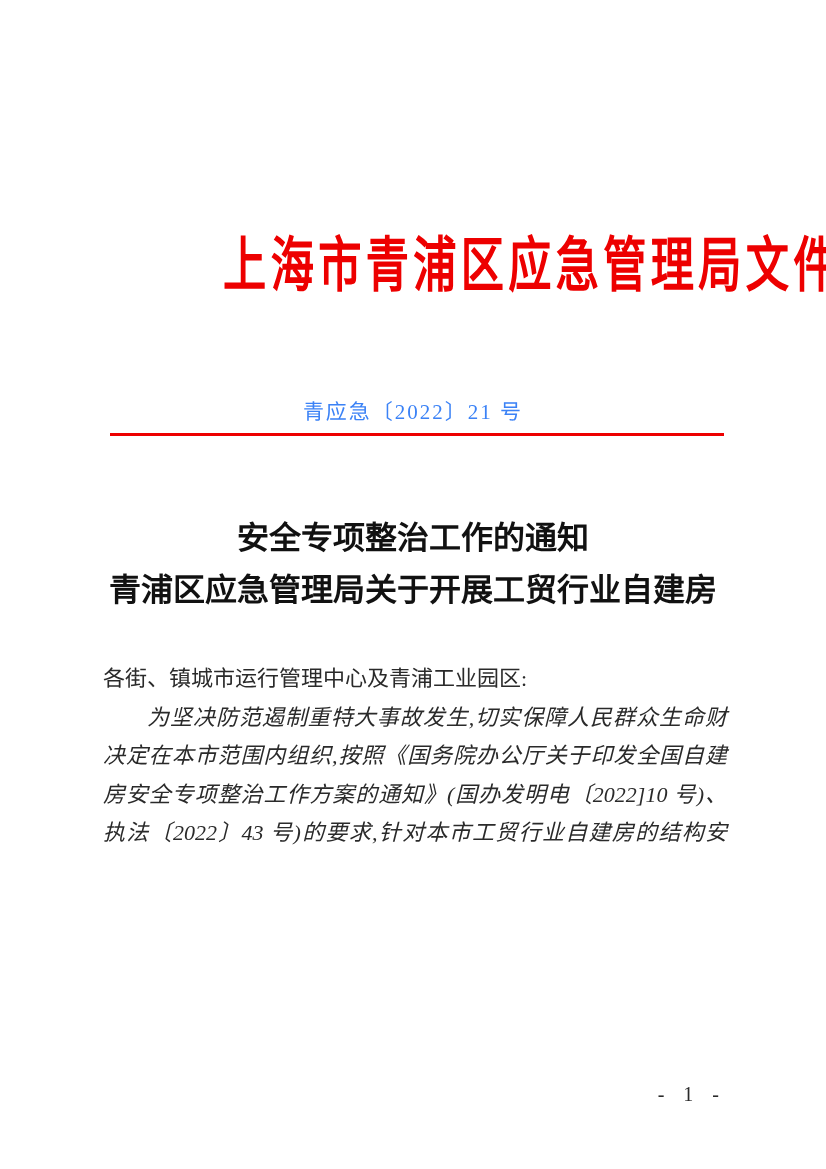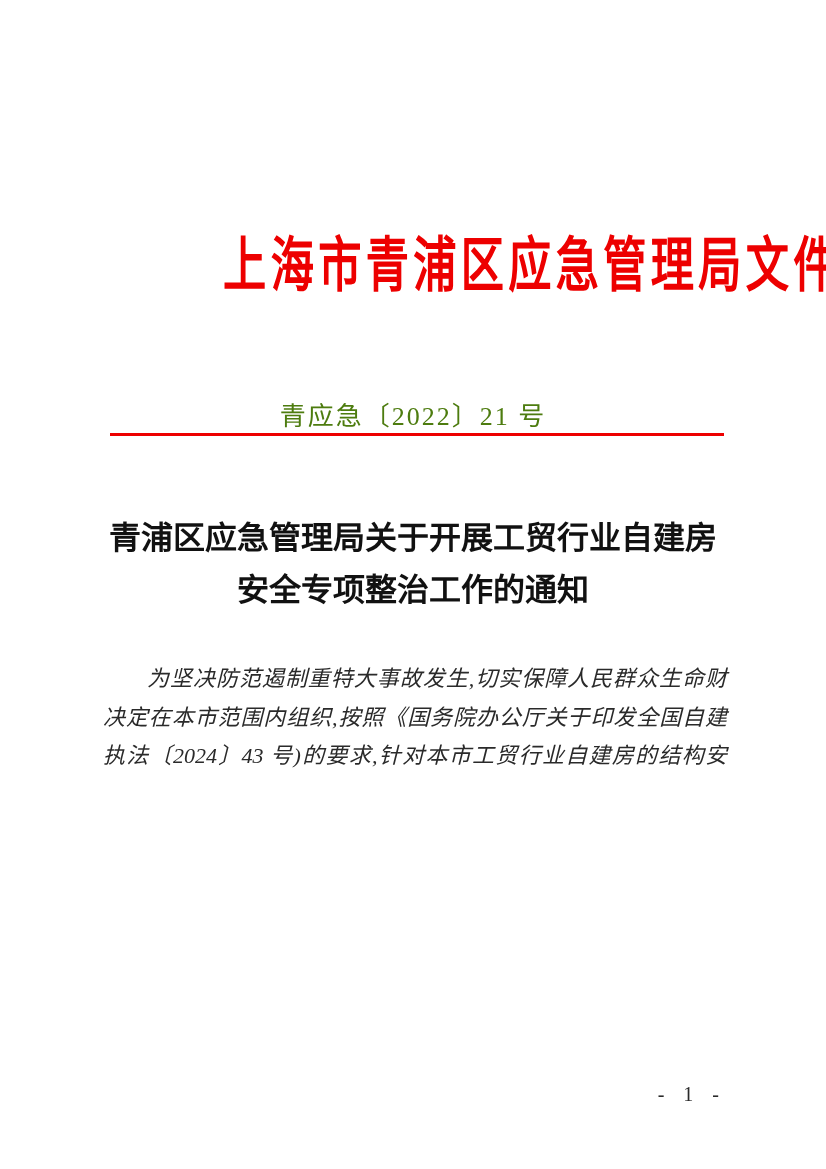--- a/index.html
+++ b/index.html
@@ -38,23 +38,23 @@
     transform-origin: center center;
   }
 
   
   .doc-number {
     position: absolute;
     top: 395px;
     left: 103px;
     width: 620px;
     text-align: center;
-    font-size: 26px;
+    font-size: 21px;
     letter-spacing: 2px;
-    color: #4d7c0f;
+    color: #3b82f6;
   }
 
   
   .red-rule {
     position: absolute;
     top: 433px;
     left: 110px;
     width: 614px;
     height: 3px;
     background: #ed0000;
@@ -113,25 +113,27 @@
 
   <div class="red-header">
     <span class="stretch">上海市青浦区应急管理局文件</span>
   </div>
 
   <div class="doc-number">青应急〔2022〕21 号</div>
 
   <div class="red-rule"></div>
 
   <div class="doc-title">
+    <div>安全专项整治工作的通知</div>
     <div>青浦区应急管理局关于开展工贸行业自建房</div>
-    <div>安全专项整治工作的通知</div>
   </div>
 
   <div class="doc-body">
+    <div class="salutation">各街、镇城市运行管理中心及青浦工业园区:</div>
     <div class="jline indent">为坚决防范遏制重特大事故发生,切实保障人民群众生命财</div>
     <div class="jline">决定在本市范围内组织,按照《国务院办公厅关于印发全国自建</div>
-    <div class="jline">执法〔2024〕43 号)的要求,针对本市工贸行业自建房的结构安</div>
+    <div class="jline">房安全专项整治工作方案的通知》(国办发明电〔2022]10 号)、</div>
+    <div class="jline">执法〔2022〕43 号)的要求,针对本市工贸行业自建房的结构安</div>
   </div>
 
   <div class="page-number">- 1 -</div>
 
 </div>
 
 </body></html>

